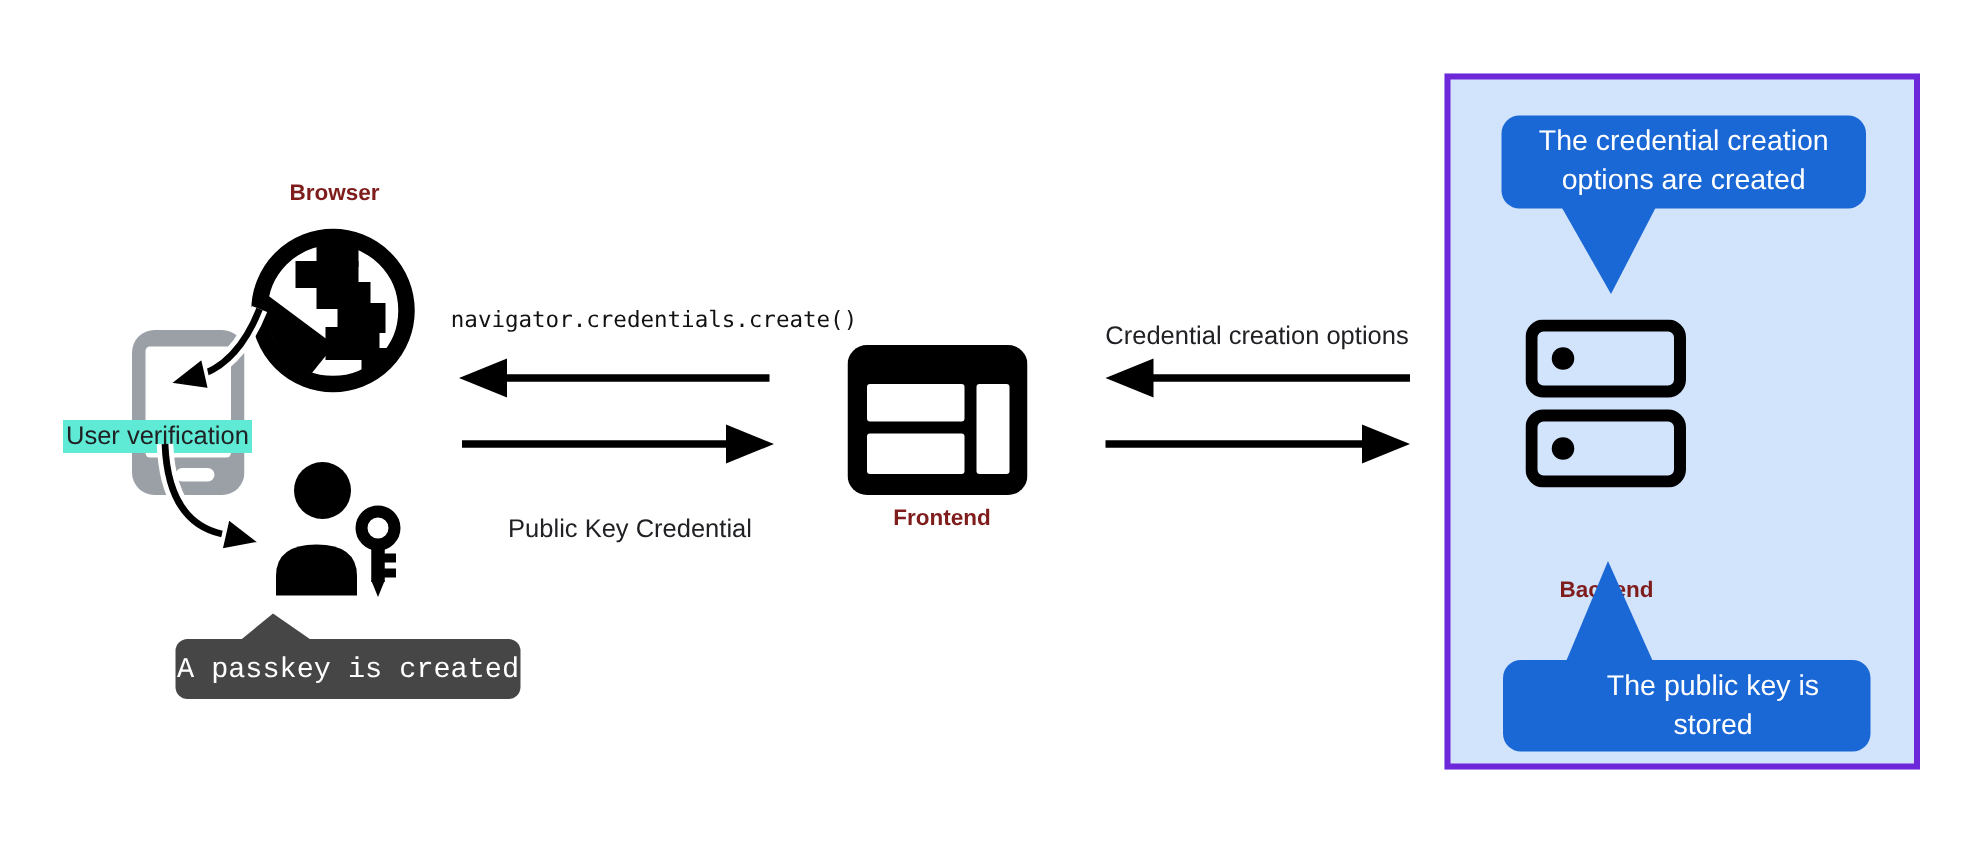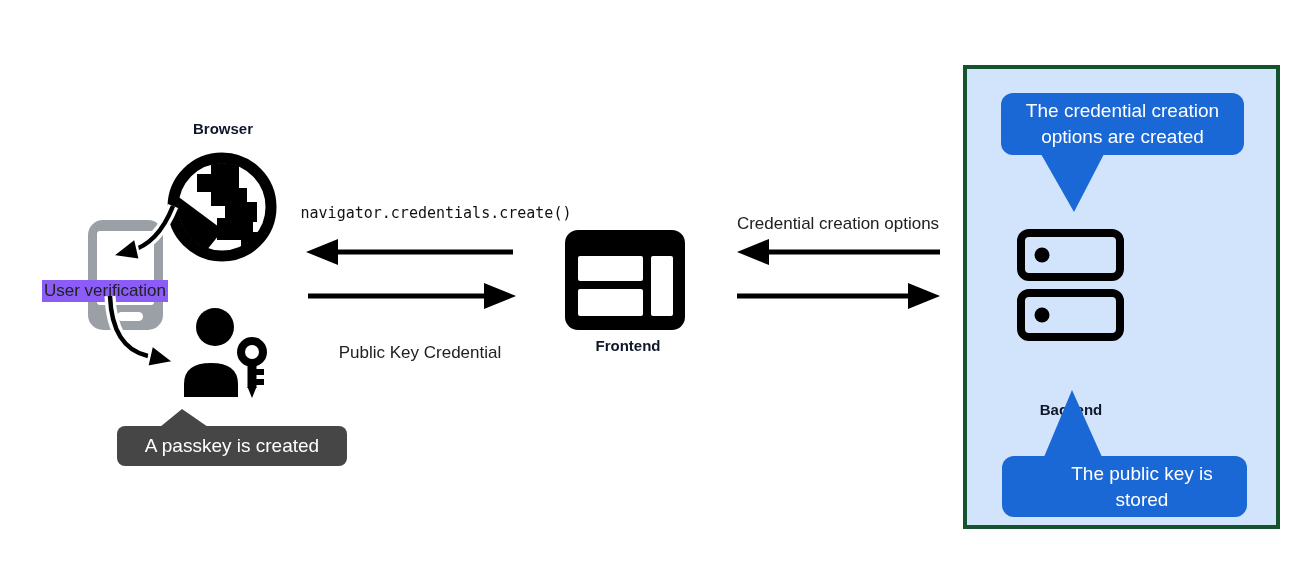--- a/index.html
+++ b/index.html
@@ -1,39 +1,39 @@
 <!DOCTYPE html>
 <html><head>
 <meta charset="utf-8">
 <style>
   html,body{margin:0;padding:0;background:#fff;}
   #canvas{
     position:relative;width:1310px;height:568px;background:#ffffff;
     font-family:"Liberation Sans",sans-serif;color:#202124;overflow:hidden;
   }
   .abs{position:absolute;}
-  .node-label{font-weight:700;font-size:15px;color:#0f172a;text-align:center;}
+  .node-label{font-weight:700;font-size:15px;color:#7f1d1d;text-align:center;}
   .msg-label{font-size:17px;text-align:center;color:#202124;margin-top:12px;}
   .code-label{font-family:"DejaVu Sans Mono",monospace;font-size:15px;text-align:center;color:#111;}
   
-  .uv-label{font-size:17px;background:#8b5cf6;padding:1px 2px;white-space:nowrap;}
+  .uv-label{font-size:17px;background:#5eead4;padding:1px 2px;white-space:nowrap;}
   
   .tooltip{
     background:#464646;color:#fff;border-radius:8px;
     font-size:19px;text-align:center;line-height:40px;height:40px;width:230px;
   }
   .tooltip .tail{
     position:absolute;top:-17px;left:43px;width:0;height:0;
     border-left:22px solid transparent;border-right:26px solid transparent;
     border-bottom:18px solid #464646;
   }
   
   .panel{
-    left:963px;top:65px;width:317px;height:464px;box-sizing:border-box;
-    background:#d2e3fc;border:4px solid #14532d;
+    left:963px;top:49px;width:317px;height:464px;box-sizing:border-box;
+    background:#d2e3fc;border:4px solid #6d28d9;
   }
   
   .bubble{
     position:absolute;background:#1a67d6;color:#fff;border-radius:12px;
     font-size:19px;line-height:26px;text-align:center;
     display:flex;align-items:center;justify-content:center;padding:4px 10px;box-sizing:border-box;
   }
   .bubble-top{left:34px;top:24px;width:243px;height:62px;}
   .bubble-top .tail{
     position:absolute;top:61px;left:40px;width:0;height:0;
@@ -96,21 +96,21 @@
         <rect x="69.5" y="56" width="9" height="28"></rect>
       </g>
       <circle cx="74" cy="47" r="11" fill="none" stroke="#000" stroke-width="8"></circle>
       <rect x="69.5" y="57" width="9" height="26" fill="#000"></rect>
       <rect x="78" y="64" width="8" height="6" fill="#000"></rect>
       <rect x="78" y="74" width="8" height="6" fill="#000"></rect>
       <polygon points="69.5,82 78.5,82 74,93" fill="#000"></polygon>
     </svg>
   </div>
 
-  <div class="abs tooltip" style="left:117px;top:426px;">
+  <div class="abs tooltip" style="left:117px;top:426px;font-family:Liberation Mono, monospace;">
     <div class="tail"></div>
     <span>A passkey is created</span>
   </div>
 
   <div class="abs msg-label" style="left:320px;top:331px;width:200px;">Public Key Credential</div>
   <div class="abs code-label" style="left:286px;top:204px;width:300px;">navigator.credentials.create()</div>
 
   <div class="abs" style="left:565px;top:230px;">
     <svg width="120" height="100" viewBox="0 0 120 100">
       <rect x="0" y="0" width="120" height="100" rx="13" fill="#000"></rect>

